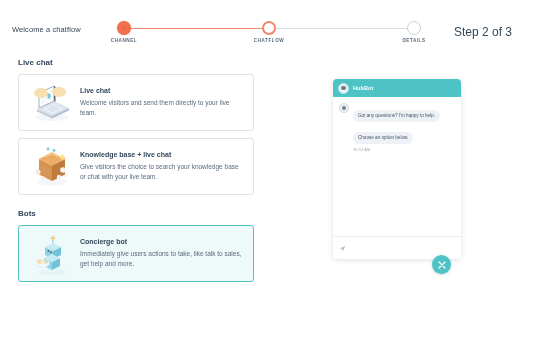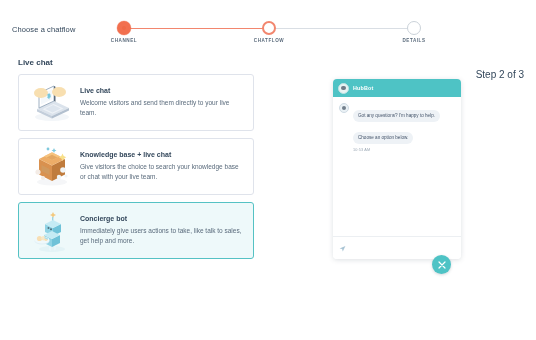--- a/index.html
+++ b/index.html
@@ -35,26 +35,25 @@
     position: absolute;
     left: 12px;
     top: 25px;
     font-size: 7.5px;
     color: #33475b;
     letter-spacing: 0.1px;
     white-space: nowrap;
   }
   .step-counter {
     position: absolute;
-    right: 12px;
+    right: 24px;
     top: 25px;
-    font-size: 10px;
+    font-size: 12px;
     color: #33475b;
     white-space: nowrap;
-    margin-top: 44px;
   }
 
   .stepper {
     position: absolute;
     left: 124px;
     top: 21px;
     width: 290px;
     height: 26px;
   }
   .step-line {
@@ -292,21 +291,21 @@
     cursor: pointer;
   }
   .chat-close svg { display: block; }
 </style>
 </head>
 <body>
 
 <div id="app">
 
   <div class="header">
-    <div class="header-title">Choose a chatflow</div>
+    <div class="header-title">Welcome a chatflow</div>
 
     <div class="stepper">
       <div class="step-line done" style="left:0px; width:145px;"></div>
       <div class="step-line todo" style="left:145px; width:145px;"></div>
 
       <div class="step-node filled" style="left:0px;"></div>
       <div class="step-label" style="left:0px;">CHANNEL</div>
 
       <div class="step-node current" style="left:145px;"></div>
       <div class="step-label" style="left:145px;">CHATFLOW</div>
@@ -374,20 +373,21 @@
           <path d="M25 3 l0.8 1.7 l1.7 0.8 l-1.7 0.8 l-0.8 1.7 l-0.8 -1.7 l-1.7 -0.8 l1.7 -0.8 Z" fill="#7fc9dd"></path>
           <circle cx="19" cy="4" r="1.4" fill="#7fc9dd"></circle>
         </svg>
       </div>
       <div class="card-body">
         <div class="card-title">Knowledge base + live chat</div>
         <div class="card-desc">Give visitors the choice to search your knowledge base or chat with your live team.</div>
       </div>
     </div>
 
+    <div class="group-title bots">Bots</div>
 
     <div class="card selected">
       <div class="card-illus">
         <svg width="46" height="46" viewBox="0 0 46 46" xmlns="http://www.w3.org/2000/svg">
           <ellipse cx="23" cy="41" rx="13" ry="3" fill="#e3f3f6"></ellipse>
 
           <path d="M24 4 l1 2 l2 1 l-2 1 l-1 2 l-1 -2 l-2 -1 l2 -1 Z" fill="#f3c97e"></path>
           <rect x="23" y="9" width="1.4" height="4" fill="#9fd4e2"></rect>
 
           <path d="M16 16 L24 20 L24 28 L16 24 Z" fill="#8fd3e4"></path>

